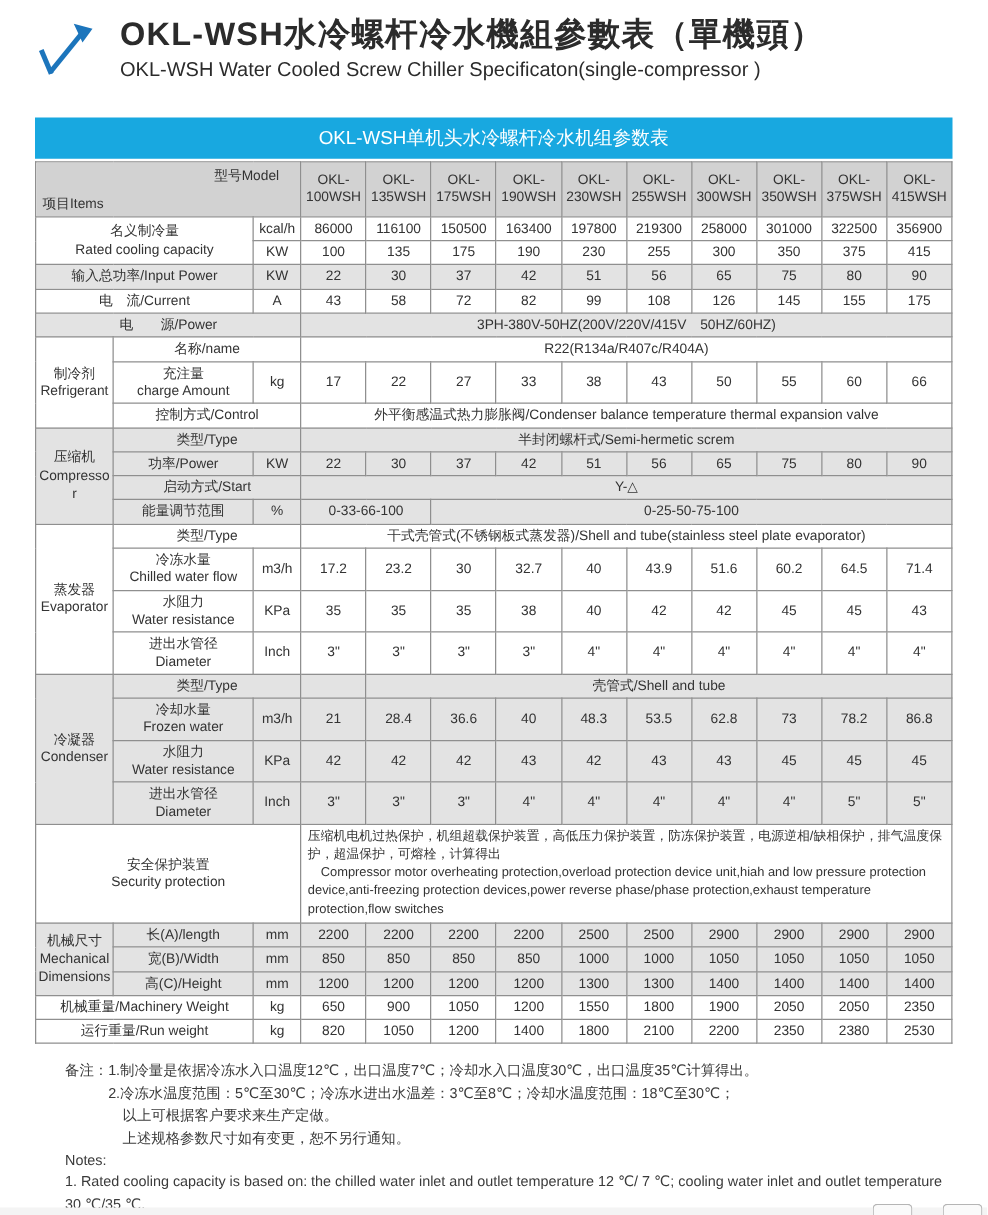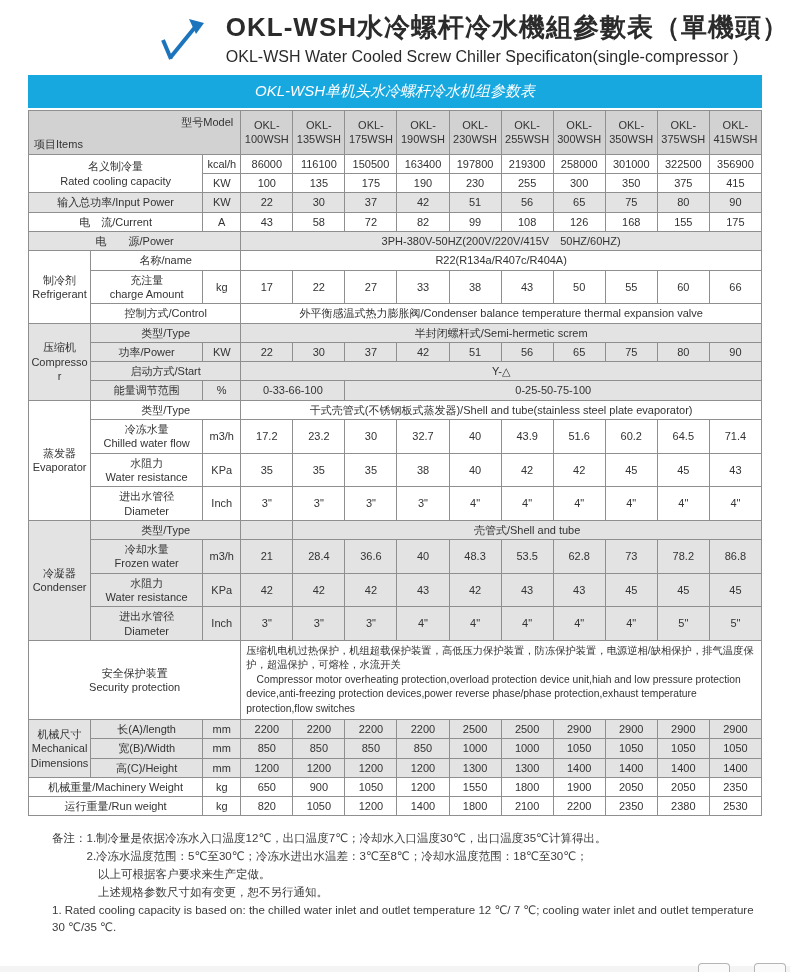--- a/index.html
+++ b/index.html
@@ -1,40 +1,40 @@
 <!DOCTYPE html>
 <html><head>
 <meta charset="utf-8">
 <style>
   html,body{margin:0;padding:0;background:#fff;}
   .page{position:relative;width:790px;height:972px;background:#fff;overflow:hidden;
         font-family:"Liberation Sans","DejaVu Sans",sans-serif;color:#333;}
   
-  .doc-header{display:flex;align-items:flex-start;padding:8px 1px 0 28px;justify-content:flex-end;}
+  .doc-header{display:flex;align-items:flex-start;padding:8px 1px 0 28px;}
   .brand-arrow{width:56px;height:52px;flex:0 0 auto;margin-top:4px;}
   .titles{margin-left:12px;}
   .title-zh{font-size:26px;font-weight:700;margin:2px 0 3px;color:#2b2b2b;letter-spacing:1px;}
   .title-en{font-size:16px;font-weight:400;margin:0;color:#2b2b2b;}
   
-  .banner{margin:9px 28px 2px;background:#18a8e0;color:#fff;text-align:center;
-          font-size:15px;padding:7px 0;font-style:italic;}
+  .banner{margin:28px 28px 2px;background:#18a8e0;color:#fff;text-align:center;
+          font-size:15px;padding:7px 0;}
   
   table.spec{border-collapse:collapse;margin:0 28px;width:734px;table-layout:fixed;
              font-size:11px;border:1.5px solid #6f6f6f;}
   td{border:1px solid #8f8f8f;text-align:center;vertical-align:middle;
      padding:2px 1px;white-space:pre-line;line-height:1.3;word-wrap:break-word;}
   thead td{background:#d2d2d2;height:36px;}
   tr.w td{background:#fff;}
   tr.g td{background:#e3e3e3;}
   thead td{background:#d2d2d2 !important;}
   tr.top td{border-top:1.5px solid #6f6f6f;}
   td.corner{position:relative;padding:0;
     background-image:linear-gradient(to bottom right,transparent calc(50% - 0.7px),#8f8f8f calc(50%),transparent calc(50% + 0.7px));}
   .corner-items{position:absolute;left:5px;bottom:3px;font-size:11px;}
-  .corner-model{position:absolute;right:7px;top:4px;font-size:11px;}
+  .corner-model{position:absolute;right:17px;top:4px;font-size:11px;}
   td.al{text-align:left;padding:3px 5px;font-size:10.3px;line-height:1.4;}
   
   .notes{margin:14px 28px 0;font-size:11.5px;line-height:1.55;color:#3a3a3a;}
   .note-line{white-space:pre-wrap;margin-left:24px;}
   
   .bottom-strip{position:absolute;left:0;bottom:0;width:790px;height:6px;background:#f4f4f4;}
   .edge-shape{position:absolute;bottom:0;width:30px;height:8px;border:1px solid #b5b5b5;
               border-bottom:none;border-radius:4px 4px 0 0;background:#fafafa;}
 </style>
 </head>
@@ -138,21 +138,21 @@
         <tr class="w top">
           <td colspan="2" class="k-l">电　流/Current</td>
           <td class="k-u">A</td>
           <td class="k-v">43</td>
           <td class="k-v">58</td>
           <td class="k-v">72</td>
           <td class="k-v">82</td>
           <td class="k-v">99</td>
           <td class="k-v">108</td>
           <td class="k-v">126</td>
-          <td class="k-v">168</td>
+          <td class="k-v">145</td>
           <td class="k-v">155</td>
           <td class="k-v">175</td>
         </tr>
         <tr class="g top">
           <td colspan="3" class="k-l">电　　源/Power</td>
           <td colspan="10" class="k-m">3PH-380V-50HZ(200V/220V/415V　50HZ/60HZ)</td>
         </tr>
         <tr class="w top">
           <td rowspan="3" class="k-s">制冷剂
 Refrigerant</td>
@@ -307,21 +307,21 @@
           <td class="k-v">4"</td>
           <td class="k-v">4"</td>
           <td class="k-v">4"</td>
           <td class="k-v">4"</td>
           <td class="k-v">5"</td>
           <td class="k-v">5"</td>
         </tr>
         <tr class="w top">
           <td colspan="3" class="k-l">安全保护装置
 Security protection</td>
-          <td colspan="10" class="k-m al">压缩机电机过热保护，机组超载保护装置，高低压力保护装置，防冻保护装置，电源逆相/缺相保护，排气温度保护，超温保护，可熔栓，水流开关
+          <td colspan="10" class="k-m al">压缩机电机过热保护，机组超载保护装置，高低压力保护装置，防冻保护装置，电源逆相/缺相保护，排气温度保护，超温保护，可熔栓，计算得出
 　Compressor motor overheating protection,overload protection device unit,hiah and low pressure protection device,anti-freezing protection devices,power reverse phase/phase protection,exhaust temperature protection,flow switches</td>
         </tr>
         <tr class="g top">
           <td rowspan="3" class="k-s">机械尺寸
 Mechanical
 Dimensions</td>
           <td class="k-l">长(A)/length</td>
           <td class="k-u">mm</td>
           <td class="k-v">2200</td>
           <td class="k-v">2200</td>
@@ -392,19 +392,20 @@
         </tr>
       </tbody>
   </table>
 
   <div class="notes">
 
   <div class="note-line">备注：1.制冷量是依据冷冻水入口温度12℃，出口温度7℃；冷却水入口温度30℃，出口温度35℃计算得出。</div>
       <div class="note-line">　　　2.冷冻水温度范围：5℃至30℃；冷冻水进出水温差：3℃至8℃；冷却水温度范围：18℃至30℃；</div>
       <div class="note-line">　　　　以上可根据客户要求来生产定做。</div>
       <div class="note-line">　　　　上述规格参数尺寸如有变更，恕不另行通知。</div>
+      <div class="note-line">Notes:</div>
       <div class="note-line">1. Rated cooling capacity is based on: the chilled water inlet and outlet temperature 12 ℃/ 7 ℃; cooling water inlet and outlet temperature 30 ℃/35 ℃.</div>
     </div>
 
   <div class="bottom-strip"></div>
   <div class="edge-shape" style="left:698px"></div>
   <div class="edge-shape" style="left:754px"></div>
 </div>
 
 </body></html>

